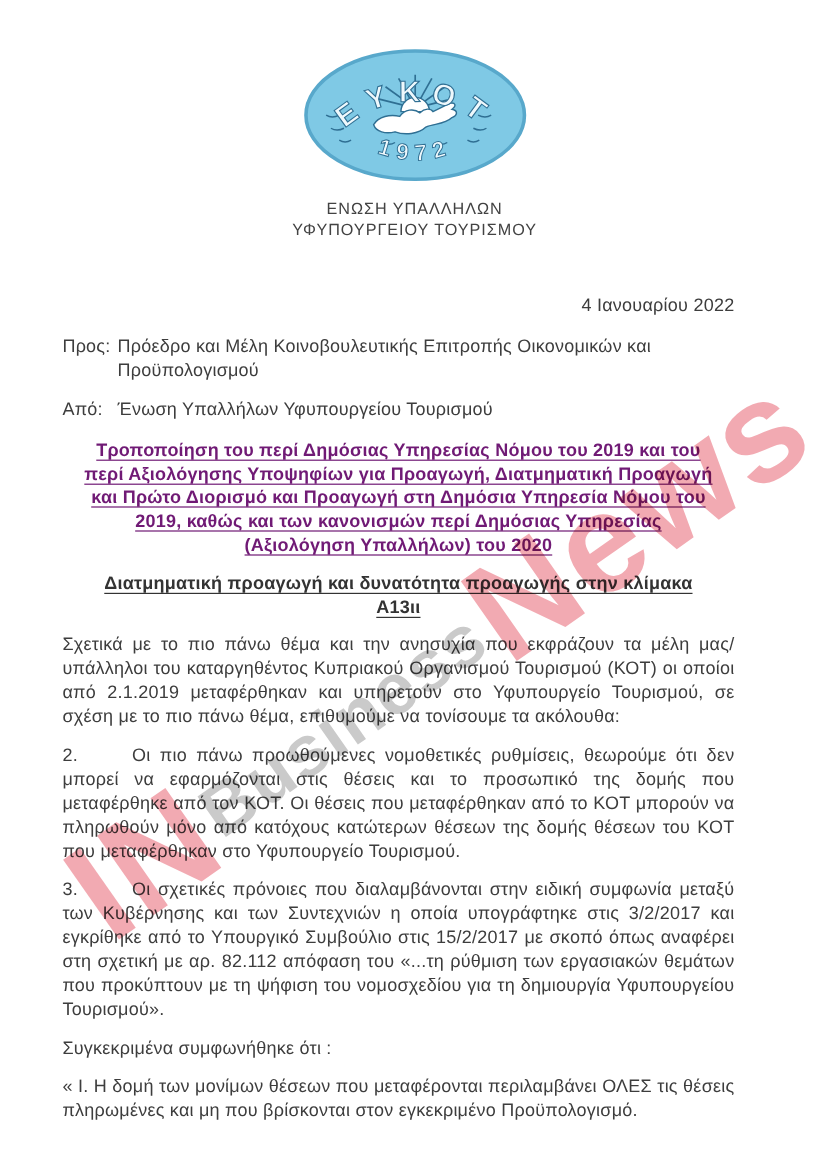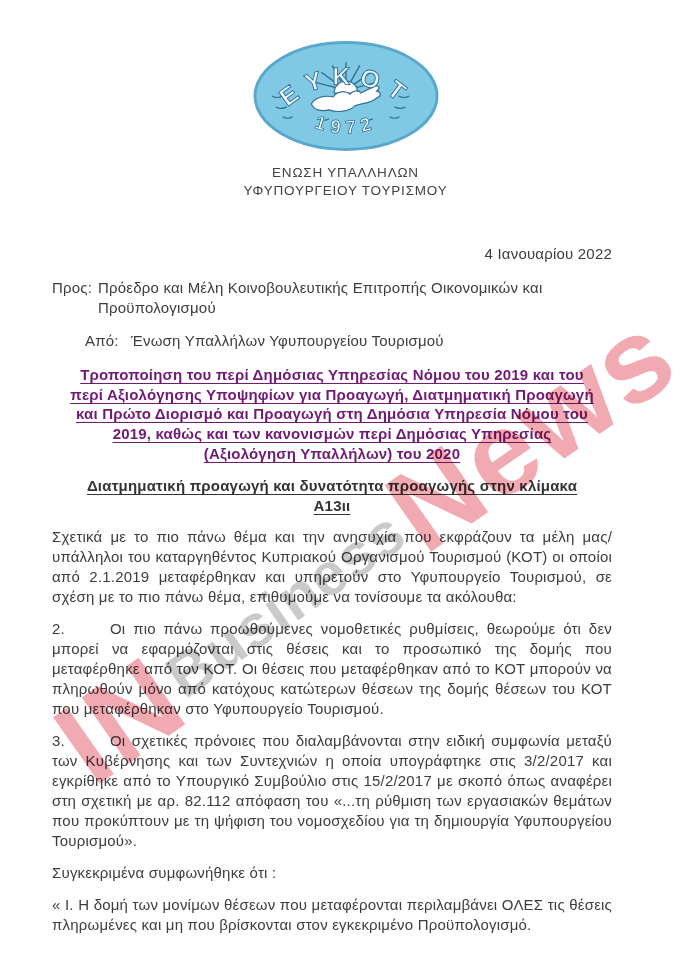--- a/index.html
+++ b/index.html
@@ -14,21 +14,21 @@
   .logo-wrap{padding-top:40px;text-align:center;}
   .org-name{
     margin-top:8px;text-align:center;
     font-size:13.5px;line-height:1.3;letter-spacing:0.8px;color:#434343;
   }
   .content{padding:0 79px 0 52px;font-size:15px;letter-spacing:0.2px;}
   .date-line{margin-top:46px;text-align:right;}
   .addr-row{display:flex;margin-top:16px;line-height:1.35;}
   .addr-label{flex:0 0 46px;}
   .addr-text{flex:1;}
-  .from-row{margin-top:12px;margin-left:33px;}
+  .from-row{margin-top:12px;}
   .doc-title{
     margin-top:14px;text-align:center;font-weight:bold;color:#701a75;
     line-height:1.32;
     text-decoration:underline;text-underline-offset:3px;
   }
   .doc-subtitle{
     margin-top:12px;text-align:center;font-weight:bold;color:#333333;
     line-height:1.32;
     text-decoration:underline;text-underline-offset:3px;
   }

